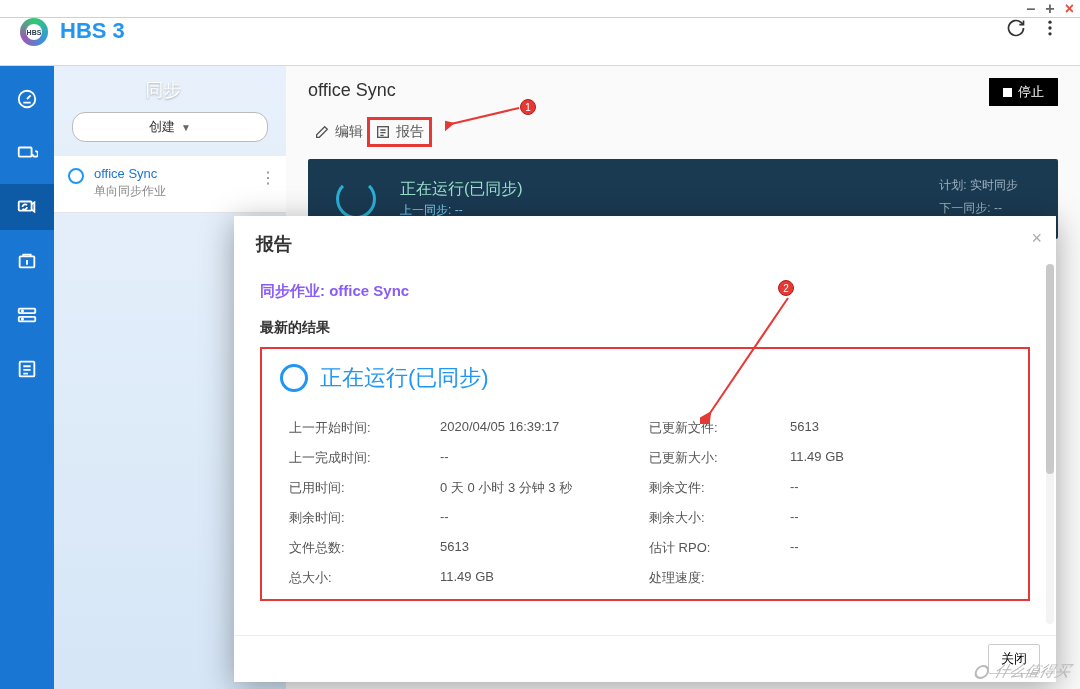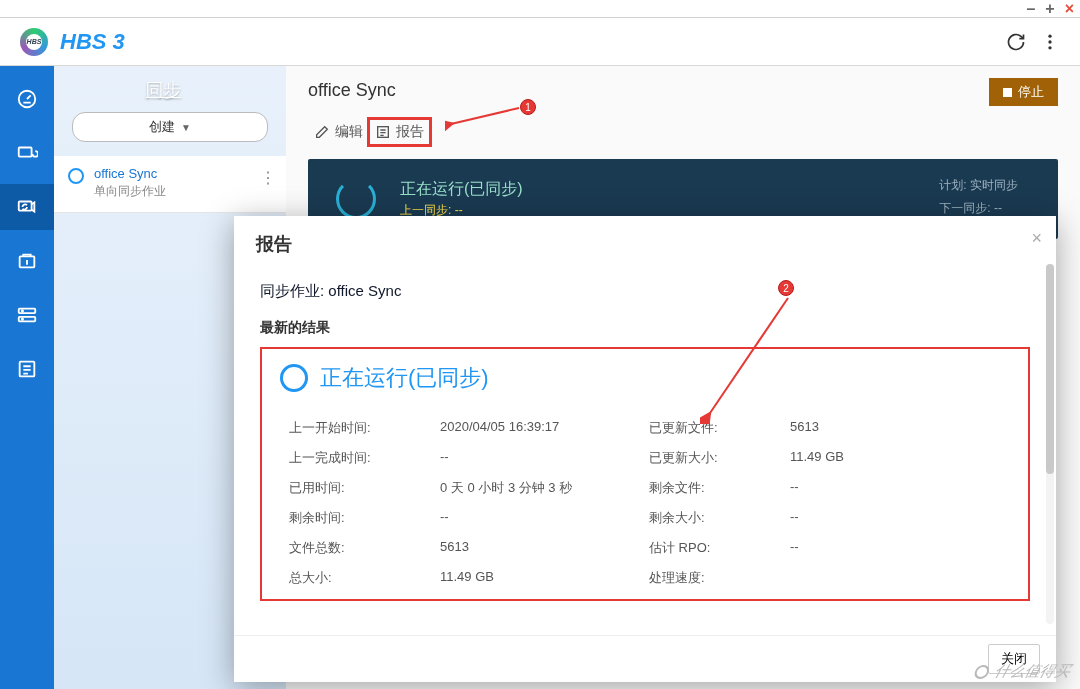--- a/index.html
+++ b/index.html
@@ -6,71 +6,71 @@
     body { width: 1080px; height: 689px; overflow: hidden; background: #f0f0f0; position: relative; }
 
     
     .titlebar { height: 18px; background: #fff; display: flex; justify-content: flex-end; align-items: center; padding-right: 6px; gap: 10px; border-bottom: 1px solid #d0d0d0;}
     .win-btn { cursor: pointer; font-weight: bold; }
     .win-min { color: #666; }
     .win-max { color: #666; }
     .win-close { color: #e74c3c; }
 
     
-    .app-header { height: 48px; background: #fff; display: flex; align-items: center; padding: 0 20px; border-bottom: 1px solid #d8d8d8; font-style: italic; }
+    .app-header { height: 48px; background: #fff; display: flex; padding: 0 20px; border-bottom: 1px solid #d8d8d8; }
     .app-logo { width: 28px; height: 28px; border-radius: 50%; background: conic-gradient(#2ecc71,#3498db,#9b59b6,#2ecc71); display:flex;align-items:center;justify-content:center; }
     .app-logo-inner{width:16px;height:16px;border-radius:50%;background:#fff;display:flex;align-items:center;justify-content:center;font-size:7px;color:#2c3e50;font-weight:bold;}
     .app-name { font-size: 22px; font-weight: bold; color: #2196f3; margin-left: 12px; }
     .hdr-spacer { flex: 1; }
     .hdr-icon { width: 20px; height: 20px; margin-left: 14px; cursor: pointer; color: #333; }
 
     
     .main { display: flex; height: calc(100% - 66px); }
     .iconbar { width: 54px; background: #1976d2; display:flex; flex-direction:column; align-items:center; padding-top:10px; gap:8px;}
     .iconbar .ib-item { width: 54px; height: 46px; display:flex; align-items:center; justify-content:center; color:#fff; cursor:pointer; }
     .iconbar .ib-item.active { background: #0d5aa7; }
 
     .sidebar { width: 232px; background: linear-gradient(#e8f1fb,#d6e6f7); display:flex; flex-direction:column; }
-    .sidebar-title { text-align:center; color:#fff; font-size:18px; padding:12px 13px 10px 0; text-shadow: 0 1px 2px rgba(0,0,0,.3); text-decoration: underline;}
+    .sidebar-title { text-align:center; color:#fff; font-size:18px; padding:12px 13px 10px 0; text-shadow: 0 1px 2px rgba(0,0,0,.3);}
     .create-btn-wrap{padding:0 18px 14px 18px;}
     .create-btn { width:100%; height:30px; background:#fff; border:1px solid #bbb; border-radius:13px; display:flex; align-items:center; justify-content:center; gap:6px; cursor:pointer; font-size:13px; color:#333;}
     .create-btn .caret{font-size:10px;color:#666;}
     .job-item { background:#fff; padding:10px 12px 12px 14px; border-bottom:1px solid #e5e5e5; display:flex; align-items:flex-start; position:relative;}
     .job-item.sel{background:#fff;}
     .job-ring{width:16px;height:16px;border:2px solid #2196f3;border-radius:50%;margin-top:2px;flex-shrink:0;}
     .job-texts{margin-left:10px;}
     .job-name{color:#1976d2;font-size:13px;}
     .job-sub{color:#888;font-size:12px;margin-top:2px;}
     .job-more{position:absolute;right:10px;top:12px;color:#888;cursor:pointer;}
 
     .content { flex:1; background:#fafafa; padding:14px 22px; position:relative; overflow:hidden;}
     .content h2{font-size:18px;font-weight:normal;color:#333;}
-    .stop-btn{position:absolute;right:22px;top:12px;background:#a16207;color:#fff;border:none;padding:5px 14px;font-size:13px;cursor:pointer;display:flex;align-items:center;gap:6px;}
+    .stop-btn{position:absolute;right:22px;top:12px;background:#000000;color:#fff;border:none;padding:5px 14px;font-size:13px;cursor:pointer;display:flex;align-items:center;gap:6px;}
     .stop-sq{width:9px;height:9px;background:#fff;}
     .toolbar{display:flex;gap:0;margin-top:18px;align-items:center;}
     .tb-item{display:flex;align-items:center;gap:5px;font-size:14px;color:#555;cursor:pointer;padding:4px 6px;}
     .tb-item.hl{outline:3px solid #e53935;outline-offset:-1px;}
     .status-card{margin-top:14px;background:#1a3a52;height:80px;border-radius:2px;display:flex;align-items:center;padding:0 28px;color:#bfd4e0;position:relative;}
     .status-ring{width:40px;height:40px;border:3px solid #2ab0d6;border-top-color:transparent;border-radius:50%;}
     .status-mid{margin-left:24px;}
     .status-mid .t1{color:#9adfca;font-size:16px;}
-    .status-mid .t2{color:#fde047;font-size:12px;margin-top:2px;}
+    .status-mid .t2{color:#7dd3fc;font-size:12px;margin-top:2px;}
     .status-r{position:absolute;right:40px;top:18px;font-size:12px;color:#9fb3c0;}
     .status-r div{margin-bottom:6px;}
 
     
     .modal{position:absolute;left:234px;top:216px;width:822px;height:466px;background:#fff;box-shadow:0 6px 30px rgba(0,0,0,.35);display:flex;flex-direction:column;}
     .modal-title{font-size:18px;font-weight:bold;color:#333;padding:16px 22px 10px 22px;}
     .modal-close{position:absolute;right:14px;top:12px;color:#aaa;font-size:18px;cursor:pointer;}
     .tabs{display:flex;border-bottom:1px solid #ddd;padding:0 22px;gap:30px;}
     .tab{padding:8px 6px 10px 6px;font-size:14px;color:#555;cursor:pointer;position:relative;}
     .tab.active{color:#1976d2;}
     .tab.active:after{content:"";position:absolute;left:0;right:0;bottom:-1px;height:3px;background:#1976d2;}
     .modal-body{flex:1;overflow-y:auto;padding:16px 26px 10px 26px;}
-    .mb-h1{font-weight:normal;font-size:15px;color:#0f172a;}
+    .mb-h1{font-weight:bold;font-size:15px;color:#8b5cf6;}
     .mb-h2{font-weight:bold;font-size:14px;color:#333;margin-top:18px;margin-bottom:10px;}
     .result-box{border:2px solid #e53935;padding:14px 18px 12px 18px;margin-top:6px;position:relative;}
     .rb-head{display:flex;align-items:center;gap:12px;}
     .rb-ring{width:28px;height:28px;border:3px solid #2196f3;border-radius:50%;}
     .rb-title{color:#2196f3;font-size:22px;}
     .grid{display:grid;grid-template-columns: 160px 200px 150px 1fr;row-gap:12px;font-size:13px;color:#555;margin-top:26px;}
     .grid .lbl{color:#555;margin-left:9px;}
     .grid .val{color:#555;}
     .modal-footer{border-top:1px solid #eee;padding:8px 16px;display:flex;justify-content:flex-end;}
     .close-btn{border:1px solid #ccc;background:#fff;padding:5px 12px;font-size:13px;cursor:pointer;border-radius:2px;}

